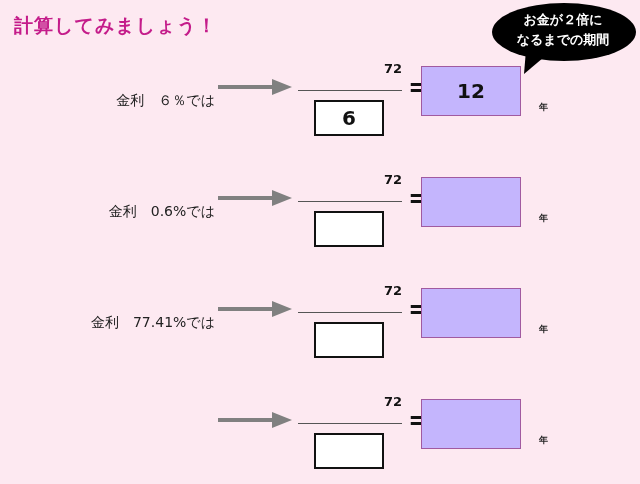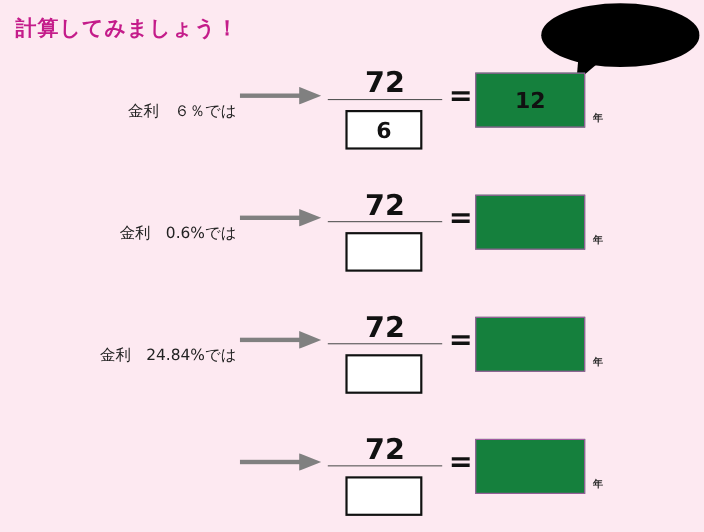--- a/index.html
+++ b/index.html
@@ -15,43 +15,47 @@
   }
   .bubble svg { position:absolute; left:0; top:0; }
   .bubble-text {
     position:absolute; left:0; top:8px; width:146px; text-align:center; color:#fff; font-size:13px; line-height:20px; font-weight:bold;
   }
   .row { position:absolute; left:0; width:640px; height:110px; }
   .label {
     position:absolute; right:425px; top:31px; font-size:14px; color:#222; white-space:nowrap;
   }
   .arrow { position:absolute; left:218px; top:18px; }
-  .numer { position:absolute; left:298px; width:104px; top:0px; text-align:center; font-size:26px; font-weight:bold; color:#111; }
+  .numer { position:absolute; left:298px; width:104px; top:0px; text-align:right; font-size:13px; font-weight:bold; color:#111; }
   .fline { position:absolute; left:298px; top:29px; width:104px; height:1px; background:#555; }
   .denom {
     position:absolute; left:314px; top:39px; width:70px; height:36px; background:#fff; border:2px solid #111; box-sizing:border-box;
     text-align:center; line-height:32px; font-size:20px; font-weight:bold; color:#111;
   }
   .eq { position:absolute; left:408px; top:11px; font-size:26px; font-weight:bold; color:#111; }
   .result {
-    position:absolute; left:432px; top:5px; width:100px; height:50px; background:#15803d; border:1.5px solid #a15aa0; box-sizing:border-box;
+    position:absolute; left:421px; top:5px; width:100px; height:50px; background:#c4b5fd; border:1.5px solid #a15aa0; box-sizing:border-box;
     text-align:center; line-height:48px; font-size:20px; font-weight:bold; color:#111;
   }
   .unit { position:absolute; left:539px; top:40px; font-size:9px; font-weight:bold; color:#222; }
 </style>
 </head>
 <body>
 
 <div class="title">計算してみましょう！</div>
 
 <div class="bubble">
   <svg width="146" height="75" viewBox="0 0 146 75">
     <ellipse cx="74" cy="30" rx="72" ry="29" fill="#000"></ellipse>
     <polygon points="36,48 60,50 34,72" fill="#000"></polygon>
   </svg>
+  <div class="bubble-text">
+    <div>お金が２倍に</div>
+    <div>なるまでの期間</div>
+  </div>
 </div>
 
 <div class="row" style="top:61px;">
   <div class="label">金利　６％では</div>
   <svg class="arrow" width="74" height="16">
     <rect x="0" y="6" width="56" height="4" fill="#808080"></rect>
       <polygon points="54,0 74,8 54,16" fill="#808080"></polygon>
   </svg>
   <div class="numer">72</div>
   <div class="fline"></div>
@@ -69,21 +73,21 @@
   </svg>
   <div class="numer">72</div>
   <div class="fline"></div>
   <div class="denom"></div>
   <div class="eq">=</div>
   <div class="result"></div>
   <div class="unit">年</div>
 </div>
 
 <div class="row" style="top:283px;">
-  <div class="label">金利　24.84%では</div>
+  <div class="label">金利　77.41%では</div>
   <svg class="arrow" width="74" height="16">
     <rect x="0" y="6" width="56" height="4" fill="#808080"></rect>
       <polygon points="54,0 74,8 54,16" fill="#808080"></polygon>
   </svg>
   <div class="numer">72</div>
   <div class="fline"></div>
   <div class="denom"></div>
   <div class="eq">=</div>
   <div class="result"></div>
   <div class="unit">年</div>

